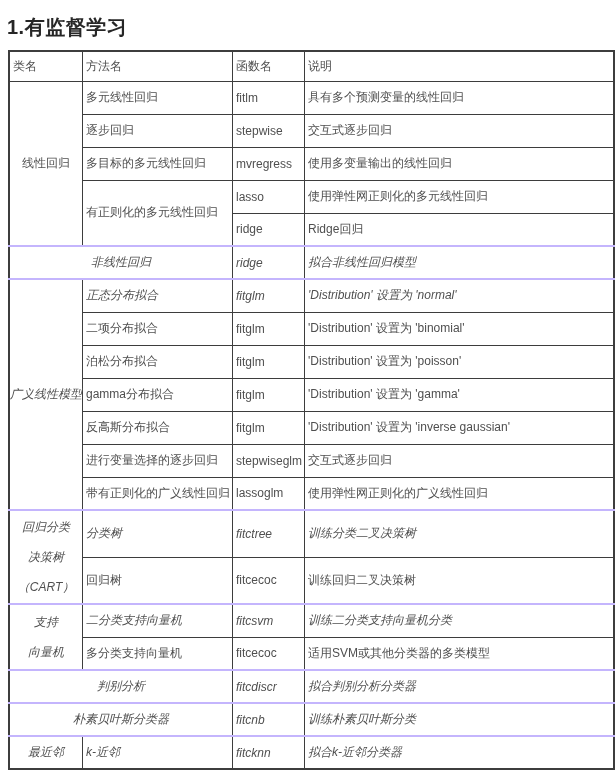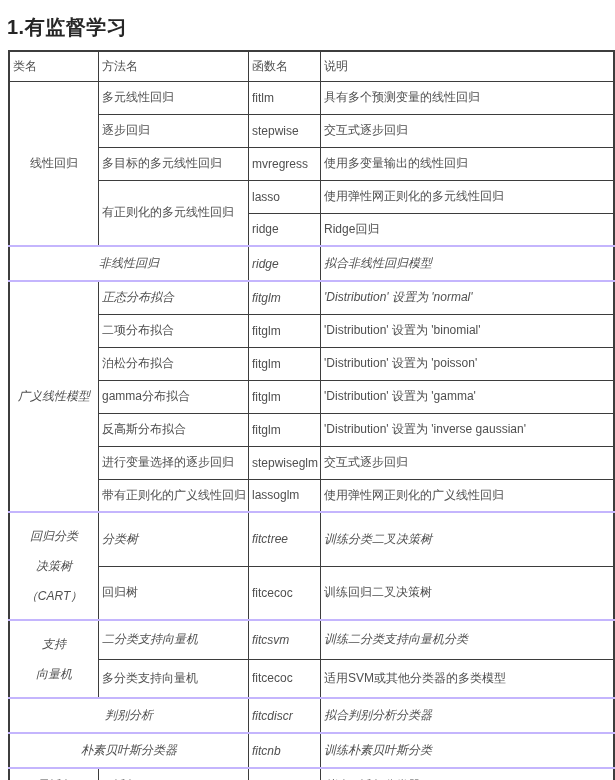--- a/index.html
+++ b/index.html
@@ -59,21 +59,21 @@
     text-align: left;
     vertical-align: middle;
     white-space: nowrap;
   }
   tr.hrow   { height: 30px; }
   tr.row    { height: 33px; }
   tr.tall   { height: 47px; margin-left: 45px; }
   tr.sec > td { border-top: 2px solid #c4b5fd; font-style: italic; }
   td.classcol, td.merged {
     text-align: center;
-    padding: 8px;
+    padding: 0;
   }
   td.multiline {
     white-space: pre-line;
     line-height: 30px;
   }
 </style>
 </head>
 <body>
 
 <div class="page">

